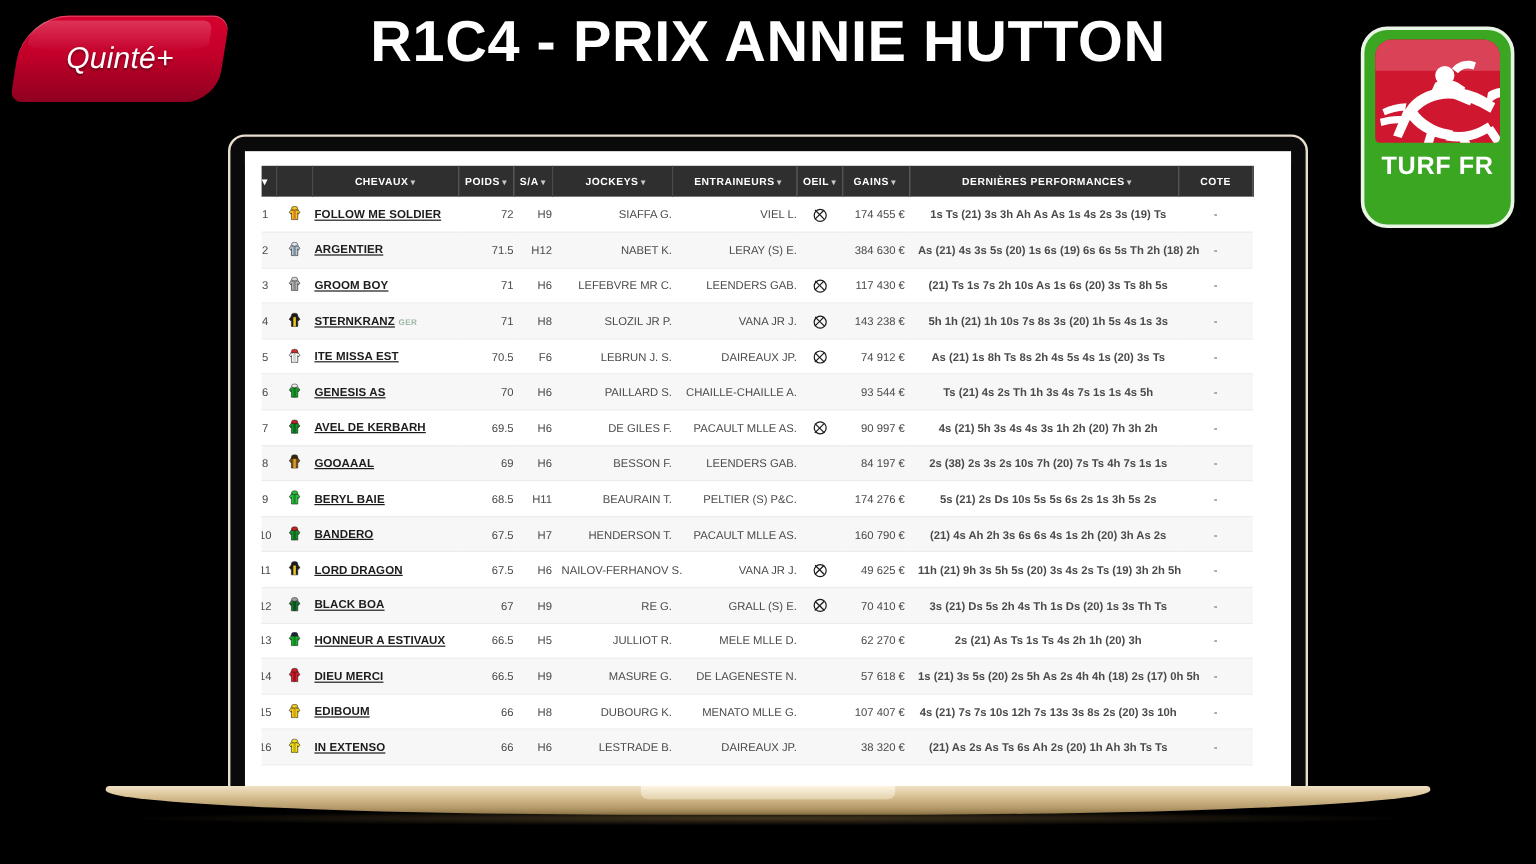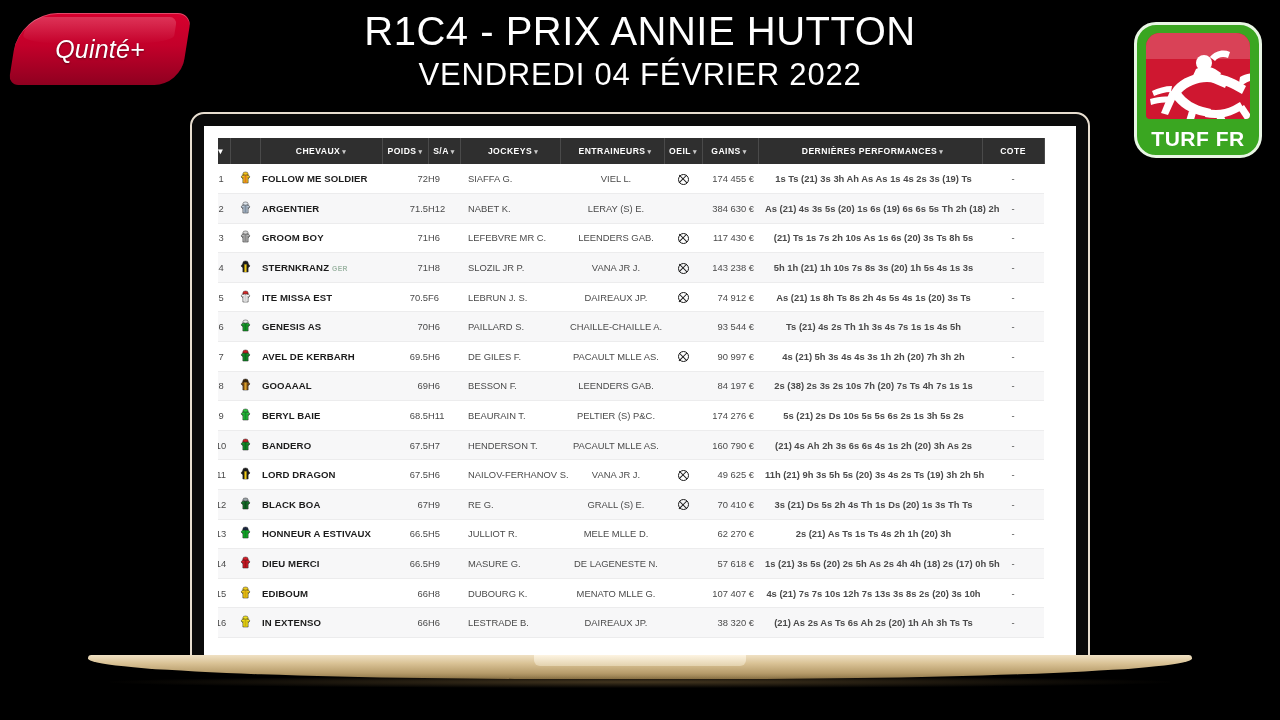--- a/index.html
+++ b/index.html
@@ -32,29 +32,29 @@
     color: #fff; font-style: italic; font-weight: normal; font-size: 25px;
     letter-spacing: .2px; text-shadow: 0 1px 2px rgba(0,0,0,.45);
   }
 
   
   #title-block {
     position: absolute; left: 200px; top: 8px; width: 880px;
     text-align: center; color: #ffffff;
   }
   #title-main {
-    font-size: 40px; font-weight: normal; letter-spacing: .5px; line-height: 1.15;
+    font-size: 48px; font-weight: bold; letter-spacing: .5px; line-height: 1.15;
   }
   #title-sub {
     font-size: 31px; font-weight: normal; letter-spacing: .8px; line-height: 1.25; margin-top: 2px;
   }
 
   
   #turf-logo {
-    position: absolute; right: 18px; top: 22px; width: 128px; height: 136px;
+    position: absolute; right: 18px; top: 22px; width: 128px; height: 168px;
     background: #3aa621; border: 3px solid #e9f6e5; border-radius: 22px;
     padding: 8px 9px 6px 9px;
   }
   #turf-red {
     position: relative; width: 100%; height: 86px; background: #cf1730;
     border-radius: 14px 14px 4px 4px; overflow: hidden;
   }
   #turf-red-band {
     position: absolute; left: 0; right: 0; top: 0; height: 26px;
     background: #d94257;
@@ -112,30 +112,30 @@
     font-size: 9.4px; color: #4a4a4a; padding: 0; height: 29.6px;
     border-bottom: 1px solid #ececed; white-space: nowrap; vertical-align: middle;
   }
   tbody tr:nth-child(even) { background: #f7f7f8; }
   tbody tr:nth-child(odd)  { background: #ffffff; }
 
   .c-num   { width: 18px;  text-align: center; color: #5a5a5a; font-size: 9px; }
   .c-silk  { width: 30px;  text-align: center; }
   .c-horse { width: 122px; text-align: left; padding-left: 2px !important; }
   .c-poids { width: 46px;  text-align: right; }
-  .c-sa    { width: 32px;  text-align: left; }
-  .c-jock  { width: 100px; text-align: left; padding-left: 8px !important; }
-  .c-entr  { width: 104px; text-align: center; padding-left: 8px !important; }
+  .c-sa    { width: 32px;  text-align: right; }
+  .c-jock  { width: 100px; text-align: right; padding-left: 8px !important; }
+  .c-entr  { width: 104px; text-align: right; padding-left: 8px !important; }
   .c-oeil  { width: 38px;  text-align: center; }
   .c-gains { width: 56px;  text-align: right; padding-right: 4px !important; }
   .c-perf  { width: 224px; text-align: center; padding-left: 7px !important; font-weight: bold; }
   .c-cote  { width: 62px;  text-align: center; color: #9a9a9a; }
 
   .horse-name {
-    font-weight: bold; color: #1c1c1c; 
+    font-weight: bold; color: #1c1c1c; text-decoration: underline;
     font-size: 9.6px; letter-spacing: .1px;
   }
   .origin { font-size: 6.8px; color: #9fb7a6; font-weight: bold; margin-left: 3px; letter-spacing: .3px; }
   .silk { display: inline-block; width: 15px; height: 15px; vertical-align: middle; }
   .oeil-mark {
     display: inline-block; width: 11px; height: 11px; border: 1.3px solid #1a1a1a;
     border-radius: 50%; position: relative; vertical-align: middle;
   }
   .oeil-mark::before, .oeil-mark::after {
     content: ""; position: absolute; left: 50%; top: 50%; width: 11px; height: 1.3px;
@@ -151,21 +151,20 @@
 <div id="stage">
 
   <div id="quinte-logo">
     <div id="quinte-shape"></div>
     <div id="quinte-gloss"></div>
     <div id="quinte-text">Quinté+</div>
   </div>
 
   <div id="title-block">
     <div id="title-main">R1C4 - PRIX ANNIE HUTTON</div>
-    <div id="title-sub">VENDREDI 04 FÉVRIER 2022</div>
   </div>
 
   <div id="turf-logo">
     <div id="turf-red">
       <div id="turf-red-band"></div>
       <svg id="turf-horse" viewBox="0 0 134 92">
         <g fill="#ffffff">
           <path d="M96 34 c6-4 14-5 21-2 5 2 9 6 11 11 l4 9 -5 2 -3-7 c-2-5-6-8-11-9 -5-1-9 0-13 3 l-6 5 z"></path>
           <path d="M30 44 c8-9 20-14 33-14 12 0 22 3 31 8 l8 5 -4 8 -9-5 c-8-4-16-7-26-7 -10 0-19 4-26 11 l-5 5 -6-5 z"></path>
           <path d="M36 48 c6 9 16 15 27 17 l4 1 -2 8 -5-1 c-13-2-25-9-32-20 z"></path>

